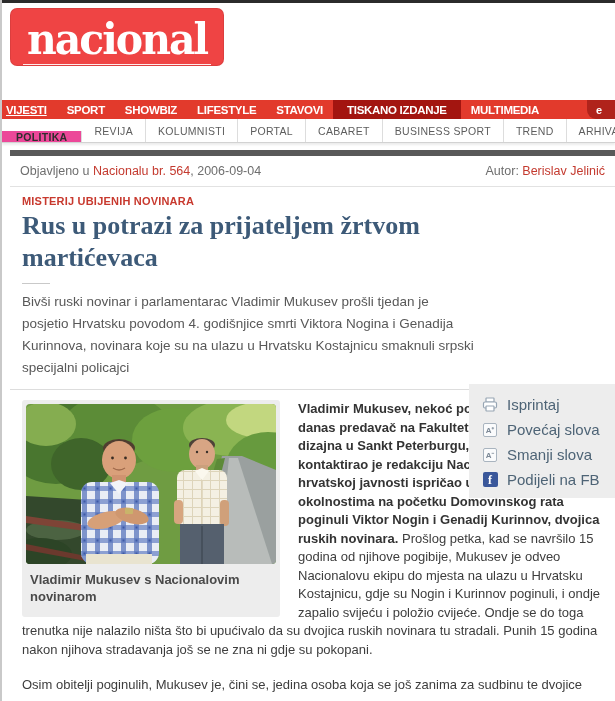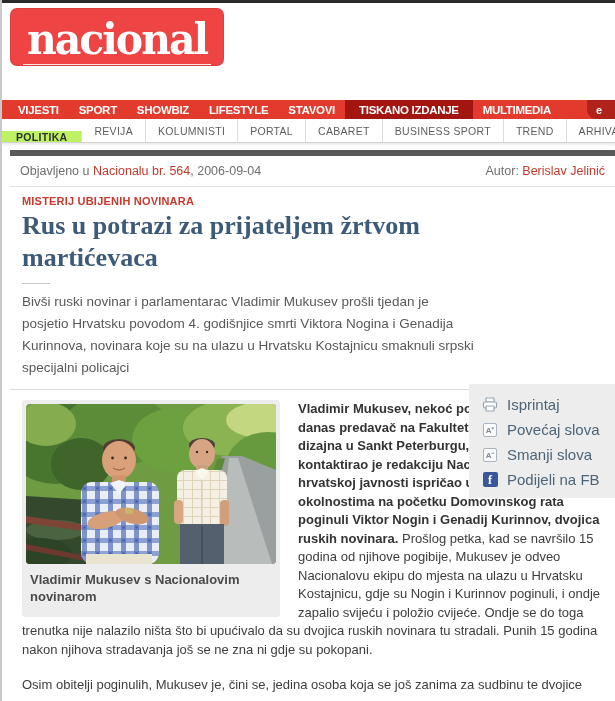--- a/index.html
+++ b/index.html
@@ -18,32 +18,32 @@
   .logo-title { display:block; color:#fff; font-family:"DejaVu Serif", serif; font-weight:700;
                 font-size:41px; letter-spacing:-2px; text-align:center; margin-top:8px; line-height:46px;
                 transform:scaleY(1.04); }
   .logo-sub { display:block; margin:2px 13px 0 13px; border-top:1px solid rgba(255,255,255,.9);
               padding-top:4px; color:#fff; font-size:10px; letter-spacing:4px; text-align:left; white-space:nowrap; }
 
   
   .mainnav { position:relative; height:19px; background:#e23a2c; display:flex; align-items:stretch; z-index:4; }
   .mainnav .item { display:flex; align-items:center; padding:0 10px; color:#fff; font-size:11.5px;
                    font-weight:700; letter-spacing:-0.3px; white-space:nowrap; cursor:pointer; }
-  .mainnav .item:first-child { padding-left:16px; }
+  .mainnav .item:first-child { padding-left:4px;text-decoration:underline; }
   .mainnav .item.active { background:#a31510; padding:0 14px; }
   .corner-tab { position:absolute; right:-8px; top:0; height:19px; width:36px; background:#b0231b;
                 border-bottom-left-radius:9px; color:#fff; font-size:11px; font-weight:700;
                 display:flex; align-items:center; padding-left:9px; cursor:pointer; }
 
   
   .subnav { height:24px; background:#fff; display:flex; align-items:stretch;
             border-bottom:1px solid #d2d2d2; box-shadow:0 2px 2px rgba(0,0,0,.08); position:relative; z-index:3; }
   .subnav .sitem { display:flex; align-items:center; padding:0 12px; color:#5d5d5d; font-size:10.5px;
                    letter-spacing:.3px; border-right:1px solid #ddd; white-space:nowrap; cursor:pointer; }
-  .subnav .sitem.active { background:#bef264; color:#2d2d2d; font-weight:700; padding:0 14px;margin-top:12px; }
+  .subnav .sitem.active { background:#ec4899; color:#2d2d2d; font-weight:700; padding:0 14px;margin-top:12px; }
   .subnav .spacer { flex:1; }
 
   
   .darkbar { height:6px; background:#595959; margin:7px 0 0 8px; }
   .meta { margin-left:8px; height:31px; border-bottom:1px solid #e2e2e2; display:flex; align-items:center;
           padding:0 10px 0 10px; font-size:12.5px; color:#6e6e6e; }
   .meta .left { flex:1; }
   .meta a, .meta .red { color:#c43a2f; text-decoration:none; cursor:pointer; }
 
   

